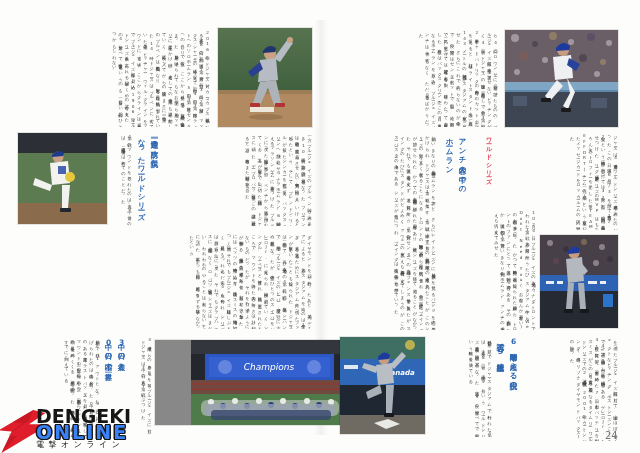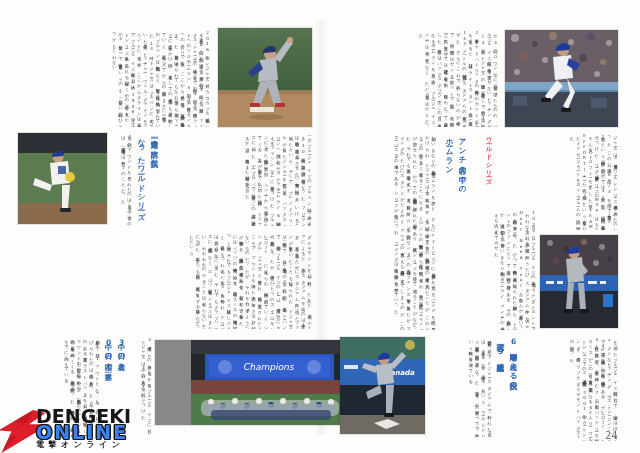--- a/index.html
+++ b/index.html
@@ -20,21 +20,21 @@
   .photo svg{display:block;width:100%;height:100%;}
   .pageno{position:absolute;left:605px;top:430px;font-size:10px;color:#777;text-align:right;}
   
   .wm{position:absolute;left:0px;top:408px;width:150px;height:45px;}
   .wm-bolt{position:absolute;left:-2px;top:2px;width:52px;height:43px;}
   .wm-text{position:absolute;left:36px;top:1px;color:#161616;}
   .wm-l1{font-size:19px;font-weight:800;line-height:15px;letter-spacing:0px;}
   .wm-l2{font-size:19px;font-weight:800;line-height:16px;letter-spacing:2px;color:#3b82f6;
          text-shadow:-1.4px 0 #161616,1.4px 0 #161616,0 -1.4px #161616,0 1.4px #161616,
                      -1px -1px #161616,1px 1px #161616,-1px 1px #161616,1px -1px #161616;}
-  .wm-l3{font-size:8px;font-weight:bold;letter-spacing:4.5px;line-height:10px;margin-top:0;}
+  .wm-l3{font-size:8px;font-weight:normal;letter-spacing:4.5px;line-height:10px;margin-top:0;}
 </style>
 </head>
 <body>
 
 <div id="spread">
   <div class="gutter"></div>
 
   <div class="vtext" style="left:26px;top:30px;width:184px;height:97px;">2016年のドジャース対シカゴ・カブス戦以来となる延長18回の死闘。大谷は第1打席で二塁打、3回の第2打席は、マックス・シャーザーの速球を捉えて同点打。4回の第3打席はライトへのソロホームラン、5回の第4打席もセンターへの当たりで出塁し、ここから球史に残る4打席連続の申告敬遠が始まった。勝負を避けられてもなお塁上から相手バッテリーに重圧をかけ続け、走者としての存在感でも試合を動かしていく。延長に入ってからの攻防はまさに一進一退で、両軍のブルペンは総動員となり、観客も異様な熱気に包まれていた。14時、ドジャースはブルペンに控えていた最速のピッチャー、ウィル・クラインをマウンドに送り出す。ここからクラインは延長までブルージェイズ打線を封じ込め、1906年ワールドシリーズ以来と言われる記録ずくめの試合を支えた。史上初の4打席すべて申告敬遠というのも、一番新しい記録のひとつかもしれない。</div>
 
   <div class="photo" style="left:218px;top:28px;width:94px;height:99px;" aria-label="グレーのビジターユニフォームで力投する投手">

